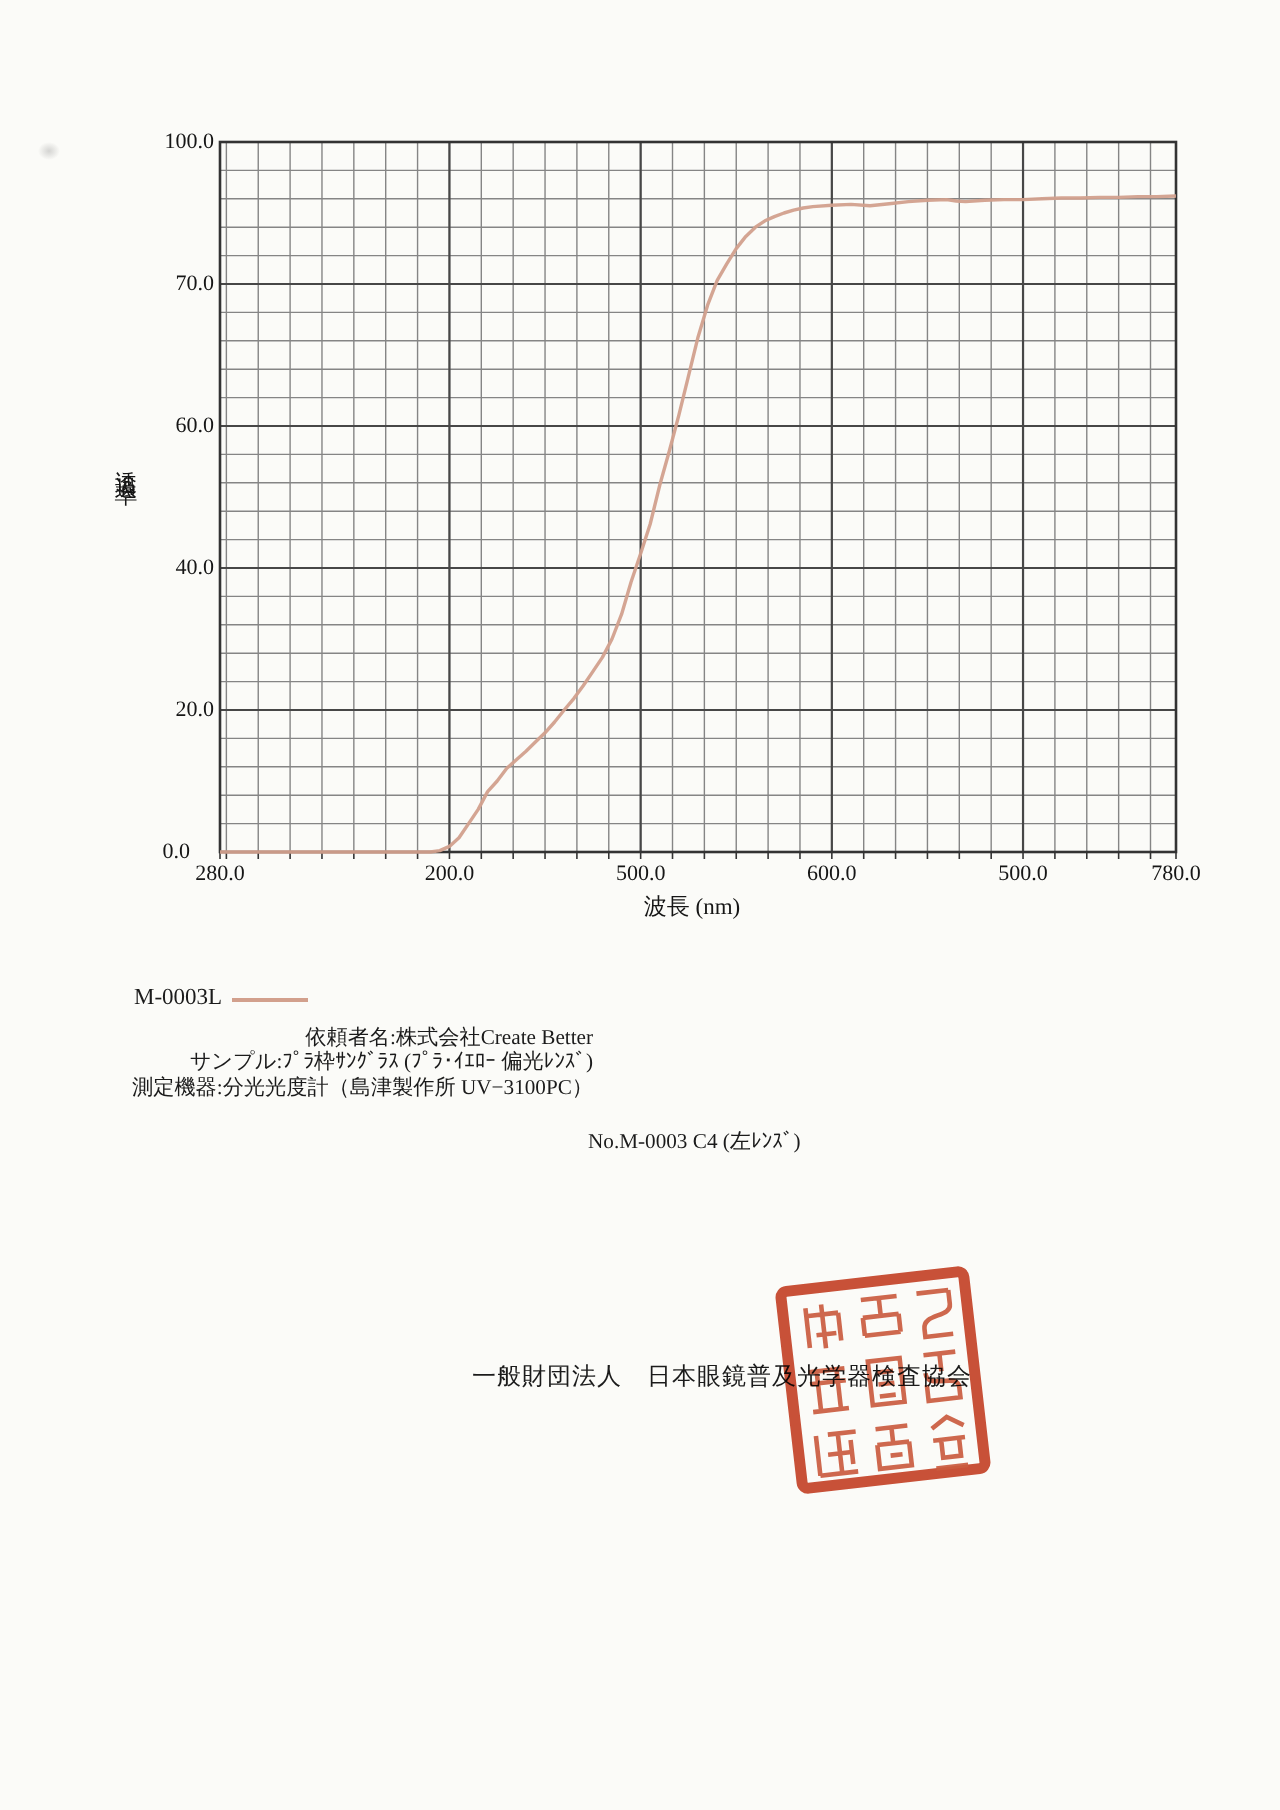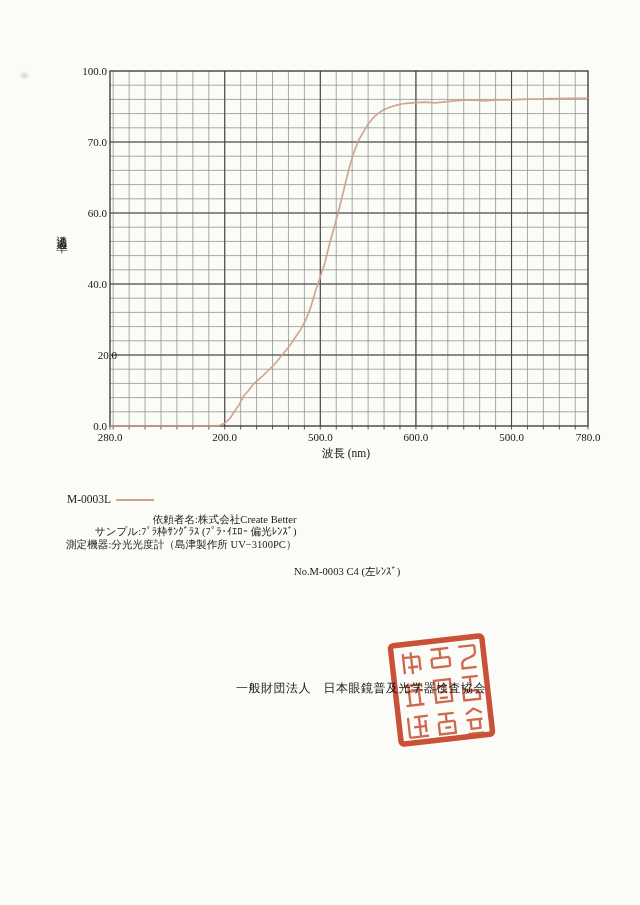--- a/index.html
+++ b/index.html
@@ -135,22 +135,22 @@
       <line x1="527.4539388" y1="426" x2="527.4539388" y2="429.5" stroke="#333333" stroke-width="0.8"></line>
       <line x1="543.387304" y1="426" x2="543.387304" y2="429.5" stroke="#333333" stroke-width="0.8"></line>
       <line x1="559.3206692000001" y1="426" x2="559.3206692000001" y2="429.5" stroke="#333333" stroke-width="0.8"></line>
       <line x1="575.2540344000001" y1="426" x2="575.2540344000001" y2="429.5" stroke="#333333" stroke-width="0.8"></line>
       <line x1="110" y1="426" x2="110" y2="429.5" stroke="#333333" stroke-width="0.8"></line>
       <line x1="588" y1="426" x2="588" y2="429.5" stroke="#333333" stroke-width="0.8"></line>
       <polyline points="110.0,426.0 129.1,426.0 148.2,426.0 167.4,426.0 186.5,426.0 205.6,426.0 215.2,426.0 219.9,425.3 224.7,423.2 229.5,418.9 234.3,411.8 239.1,404.7 243.8,395.8 248.6,390.5 253.4,384.1 258.2,379.9 263.0,375.6 267.7,371.0 272.5,366.4 277.3,361.0 282.1,355.0 286.9,349.3 291.6,342.9 296.4,335.8 301.2,328.7 306.0,319.5 310.8,307.1 315.5,291.1 320.3,276.9 325.1,262.0 329.9,242.5 334.7,225.4 339.4,207.7 344.2,188.2 349.0,168.6 353.8,152.6 358.6,140.2 363.3,132.1 368.1,124.3 372.9,118.2 377.7,113.6 382.5,110.4 387.2,108.3 392.0,106.5 396.8,105.1 401.6,104.0 406.4,103.3 415.9,102.6 425.5,102.2 435.0,102.9 444.6,101.9 454.2,100.8 463.7,100.1 473.3,99.8 478.1,100.5 482.8,100.8 492.4,100.1 502.0,99.8 511.5,99.8 521.1,99.4 530.6,99.0 540.2,99.0 549.8,98.7 559.3,98.7 568.9,98.3 578.4,98.3 588.0,98.0" fill="none" stroke="#d2a08d" stroke-width="1.7" stroke-linejoin="round" opacity="0.95"></polyline>
     </svg>
 
   <div id="tick-layer">
-      <div class="tick ytick" style="left: 65px; top: 426px;">0.0</div>
-      <div class="tick ytick" style="left: 75px; top: 355px;">20.0</div>
+      <div class="tick ytick" style="left: 53px; top: 426px;">0.0</div>
+      <div class="tick ytick" style="left: 65px; top: 355px;">20.0</div>
       <div class="tick ytick" style="left: 65px; top: 284px;">40.0</div>
       <div class="tick ytick" style="left: 65px; top: 213px;">60.0</div>
       <div class="tick ytick" style="left: 65px; top: 142px;">70.0</div>
       <div class="tick ytick" style="left: 65px; top: 71px;">100.0</div>
       <div class="tick xtick" style="left: 110px; top: 431px;">280.0</div>
       <div class="tick xtick" style="left: 224.72px; top: 431px;">200.0</div>
       <div class="tick xtick" style="left: 320.32px; top: 431px;">500.0</div>
       <div class="tick xtick" style="left: 415.92px; top: 431px;">600.0</div>
       <div class="tick xtick" style="left: 511.52px; top: 431px;">500.0</div>
       <div class="tick xtick" style="left: 588px; top: 431px;">780.0</div>

